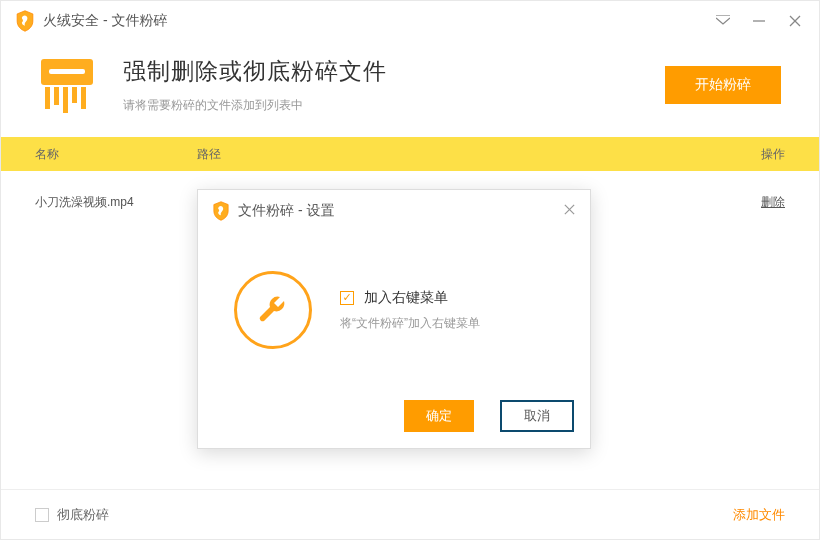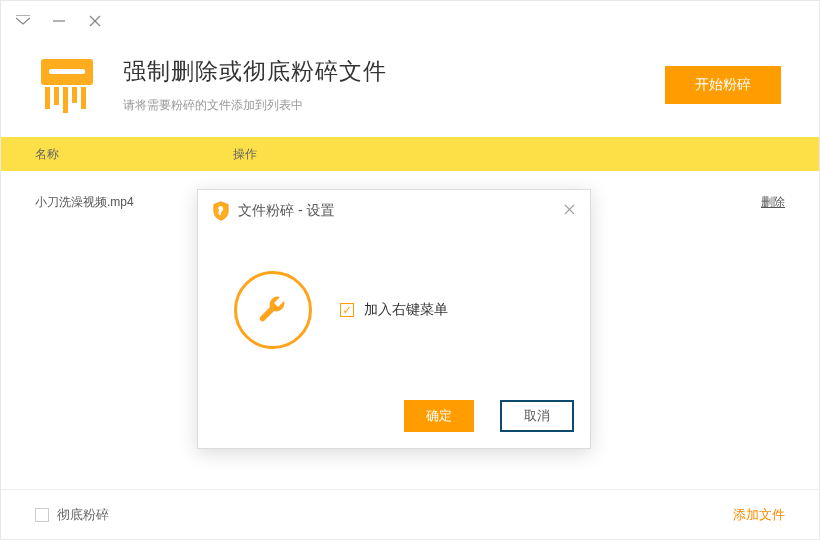--- a/index.html
+++ b/index.html
@@ -37,20 +37,27 @@
   .opt-desc { font-size: 12px; color: #999; margin-top: 8px; margin-left: 0; }
   .chk-checked { width: 14px; height: 14px; border: 1px solid #ff9c00; display:flex; align-items:center; justify-content:center; color:#ff9c00; font-size:11px; line-height:1; }
   .modal-footer { display: flex; justify-content: flex-end; gap: 26px; padding: 12px 16px 16px; }
   .btn-ok { background: #ff9c00; color: #fff; border: none; font-size: 13px; padding: 6px 22px; cursor: pointer; }
   .btn-cancel { background: #fff; color: #555; border: 2px solid #0c4a6e; font-size: 13px; padding: 5px 22px; cursor: pointer; }
 </style>
 </head>
 <body>
 
 <div class="titlebar">
+  <div class="title-left">
+    <svg class="logo-shield" viewBox="0 0 24 28">
+      <path d="M12 1 L22 5 V14 C22 21 17 25 12 27 C7 25 2 21 2 14 V5 Z" fill="#ffad1f" stroke="#ff8a00" stroke-width="1"></path>
+      <path d="M8 10 C9 7 12 6 14 8 C16 10 15 13 13 15 C12 16 11 18 12 20 C10 20 8 18 8 16 C9 15 10 13 9 12 C8.5 11.5 8 11 8 10 Z" fill="#fff"></path>
+    </svg>
+    <span class="app-title">火绒安全 - 文件粉碎</span>
+  </div>
   <div class="win-controls">
     <span class="win-btn">
       <svg width="14" height="12" viewBox="0 0 14 12">
           <path d="M0 3 L7 9 L14 3" fill="none" stroke="#888" stroke-width="1.3"></path>
           <line x1="0" y1="0" x2="14" y2="0" stroke="#888" stroke-width="1.3"></line>
         </svg>
     </span>
     <span class="win-btn">
       <svg width="14" height="14" viewBox="0 0 14 14">
           <line x1="1" y1="7" x2="13" y2="7" stroke="#888" stroke-width="1.3"></line>
@@ -77,20 +84,21 @@
   </svg>
   <div class="header-text">
     <div class="header-title">强制删除或彻底粉碎文件</div>
     <div class="header-sub">请将需要粉碎的文件添加到列表中</div>
   </div>
   <button class="start-btn">开始粉碎</button>
 </div>
 
 <div class="table-head">
   <div class="col-name">名称</div>
+  <div class="col-path">路径</div>
   <div class="col-op">操作</div>
 </div>
 
 <div class="table-row">
   <div class="col-name">小刀洗澡视频.mp4</div>
   <div class="col-path"></div>
   <div class="col-op"><span class="row-op">删除</span></div>
 </div>
 
 <div class="footer">
@@ -121,19 +129,20 @@
     <div class="wrench-circle">
       <svg width="40" height="40" viewBox="0 0 40 40">
         <path d="M27 7 a8 8 0 0 0 -10 10 L7 27 a3 3 0 0 0 4 4 L21 21 a8 8 0 0 0 10 -10 l-6 6 -4 -4 z" fill="#ffa31a"></path>
       </svg>
     </div>
     <div>
       <div class="opt-row">
         <span class="chk-checked">✓</span>
         <span>加入右键菜单</span>
       </div>
+      <div class="opt-desc">将“文件粉碎”加入右键菜单</div>
     </div>
   </div>
   <div class="modal-footer">
     <button class="btn-ok">确定</button>
     <button class="btn-cancel">取消</button>
   </div>
 </div>
 
 </body></html>

